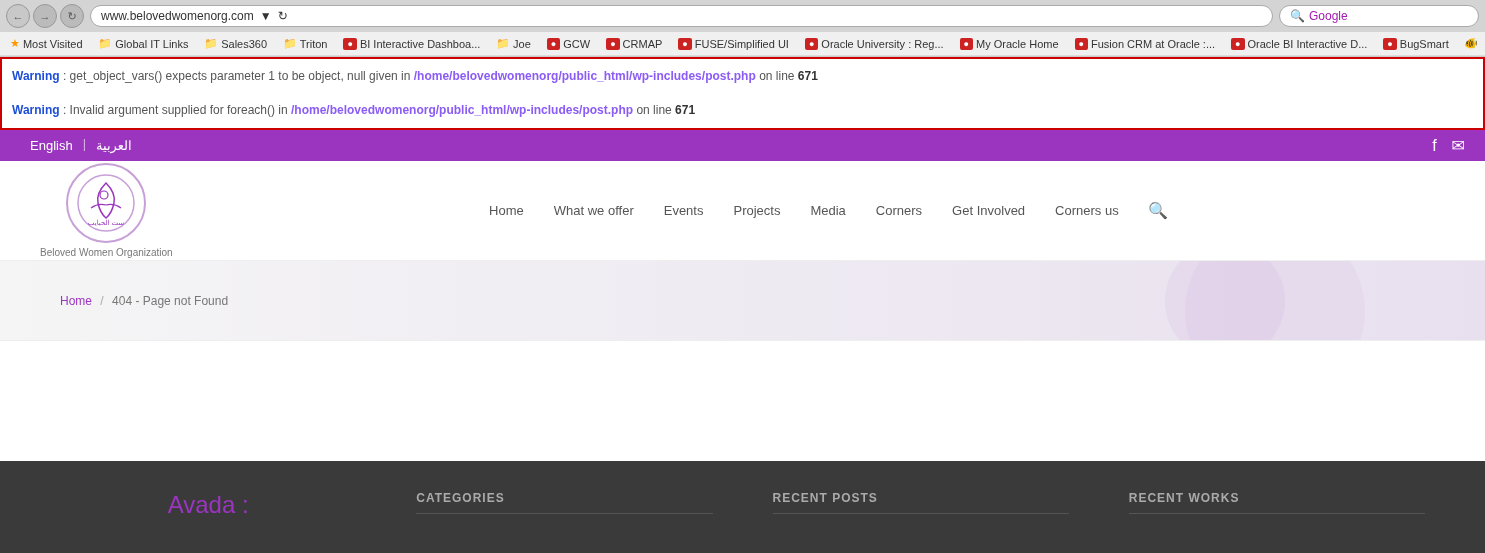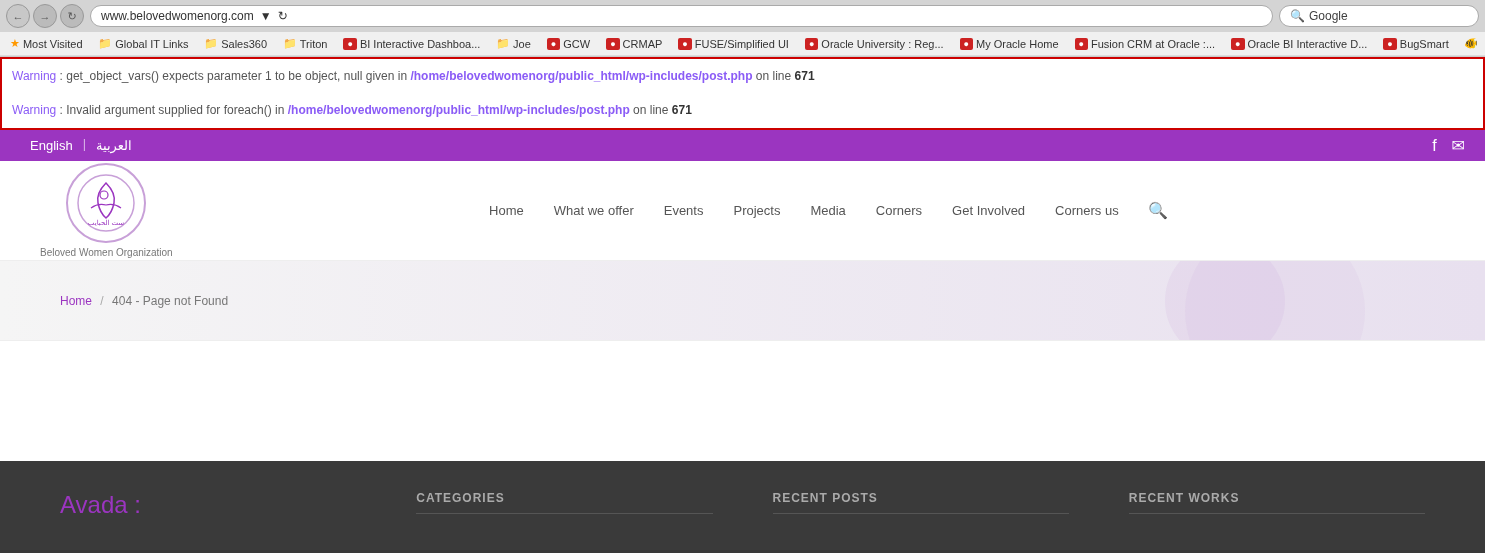--- a/index.html
+++ b/index.html
@@ -14,21 +14,21 @@
     .address-bar { flex: 1; background: white; border: 1px solid #aaa; border-radius: 12px; padding: 3px 10px; font-size: 12px; color: #333; display: flex; align-items: center; gap: 6px; }
     .search-bar { width: 200px; background: white; border: 1px solid #aaa; border-radius: 12px; padding: 3px 10px; font-size: 12px; color: #999; display: flex; align-items: center; gap: 4px; }
 
     
     .bookmarks-bar { background: #f0f0f0; border-bottom: 1px solid #ddd; padding: 3px 6px; display: flex; align-items: center; gap: 8px; overflow: hidden; }
     .bookmark-item { display: flex; align-items: center; gap: 3px; font-size: 11px; color: #333; white-space: nowrap; cursor: pointer; padding: 2px 4px; }
 
     
     .warning-box { border: 2px solid #cc0000; padding: 8px 10px; margin: 0; background: #fff; }
     .warning-line { color: #555; font-size: 12px; line-height: 1.6; }
-    .warning-label { color: #8b5cf6; font-weight: normal; }
+    .warning-label { color: #1d4ed8; font-weight: bold; }
     .warning-path { color: #8b5cf6; font-weight: bold; }
     .warning-line-num { color: #333; font-weight: bold; }
 
     
     .lang-bar { background: #9b35c0; padding: 6px 20px; display: flex; align-items: center; justify-content: space-between; }
     .lang-links { display: flex; gap: 0; }
     .lang-link { color: white; font-size: 13px; text-decoration: none; padding: 2px 10px; cursor: pointer; }
     .lang-divider { color: white; opacity: 0.6; }
     .social-icons { display: flex; gap: 15px; align-items: center; }
     .social-icon { color: white; font-size: 16px; cursor: pointer; }
@@ -52,42 +52,42 @@
     .page-header-bg { position: relative; overflow: hidden; }
     .page-header-circle { position: absolute; right: 200px; top: -20px; width: 120px; height: 120px; border-radius: 50%; background: rgba(200, 160, 216, 0.15); }
     .page-header-circle2 { position: absolute; right: 120px; top: -40px; width: 180px; height: 180px; border-radius: 50%; background: rgba(200, 160, 216, 0.1); }
 
     
     .content-area { min-height: 120px; background: white; }
 
     
     .footer { background: #3a3a3a; padding: 30px 60px; display: flex; gap: 60px; }
     .footer-col { flex: 1; }
-    .footer-brand { font-size: 24px; color: white; }
+    .footer-brand { font-size: 24px; color: white; text-align: center; }
     .footer-brand span { color: #9b35c0; }
     .footer-col-title { color: #aaa; font-size: 12px; font-weight: bold; letter-spacing: 1px; text-transform: uppercase; border-bottom: 1px solid #555; padding-bottom: 8px; margin-bottom: 12px; }
   </style>
 </head>
 <body>
 
 <div class="browser-chrome">
   <div class="browser-toolbar">
     <div class="browser-nav-btns">
       <div class="nav-btn back">←</div>
       <div class="nav-btn">→</div>
       <div class="nav-btn">↻</div>
     </div>
     <div class="address-bar">
       <span>www.belovedwomenorg.com</span>
       <span>▼</span>
       <span>↻</span>
     </div>
     <div class="search-bar">
       <span>🔍</span>
-      <span style="color:#404040;">Google</span>
+      <span style="color:#a21caf;">Google</span>
     </div>
   </div>
 
   <div class="bookmarks-bar">
     <div class="bookmark-item">
       <span style="color:#f90;">★</span>
       <span>Most Visited</span>
     </div>
     <div class="bookmark-item">
       <span style="color:#f0c040;">📁</span>

